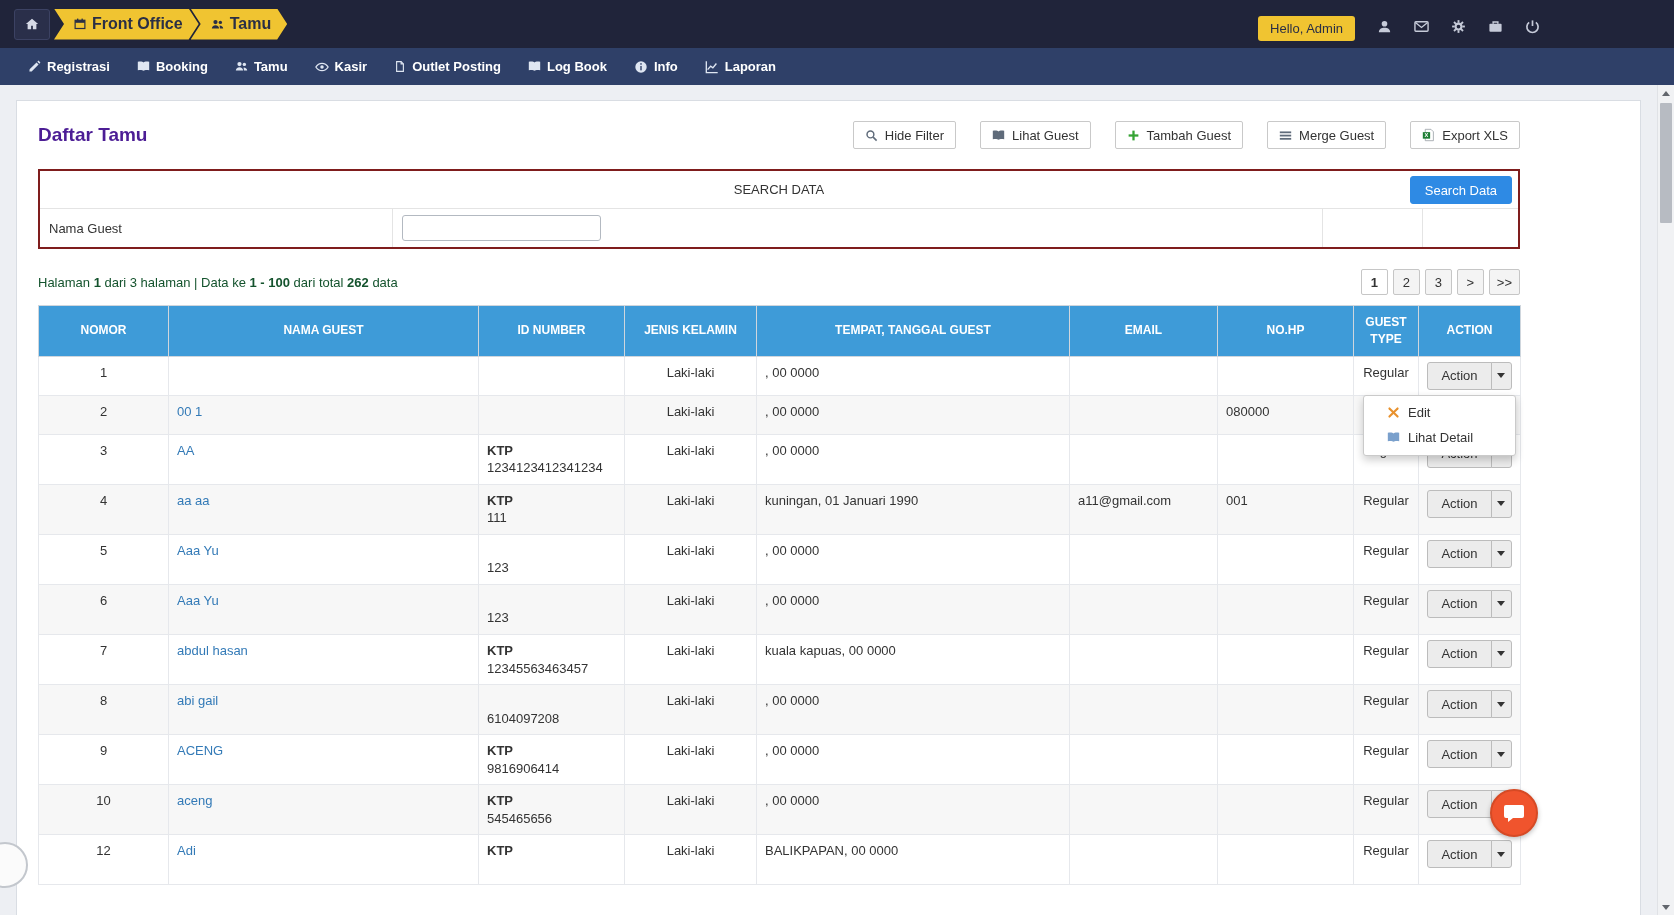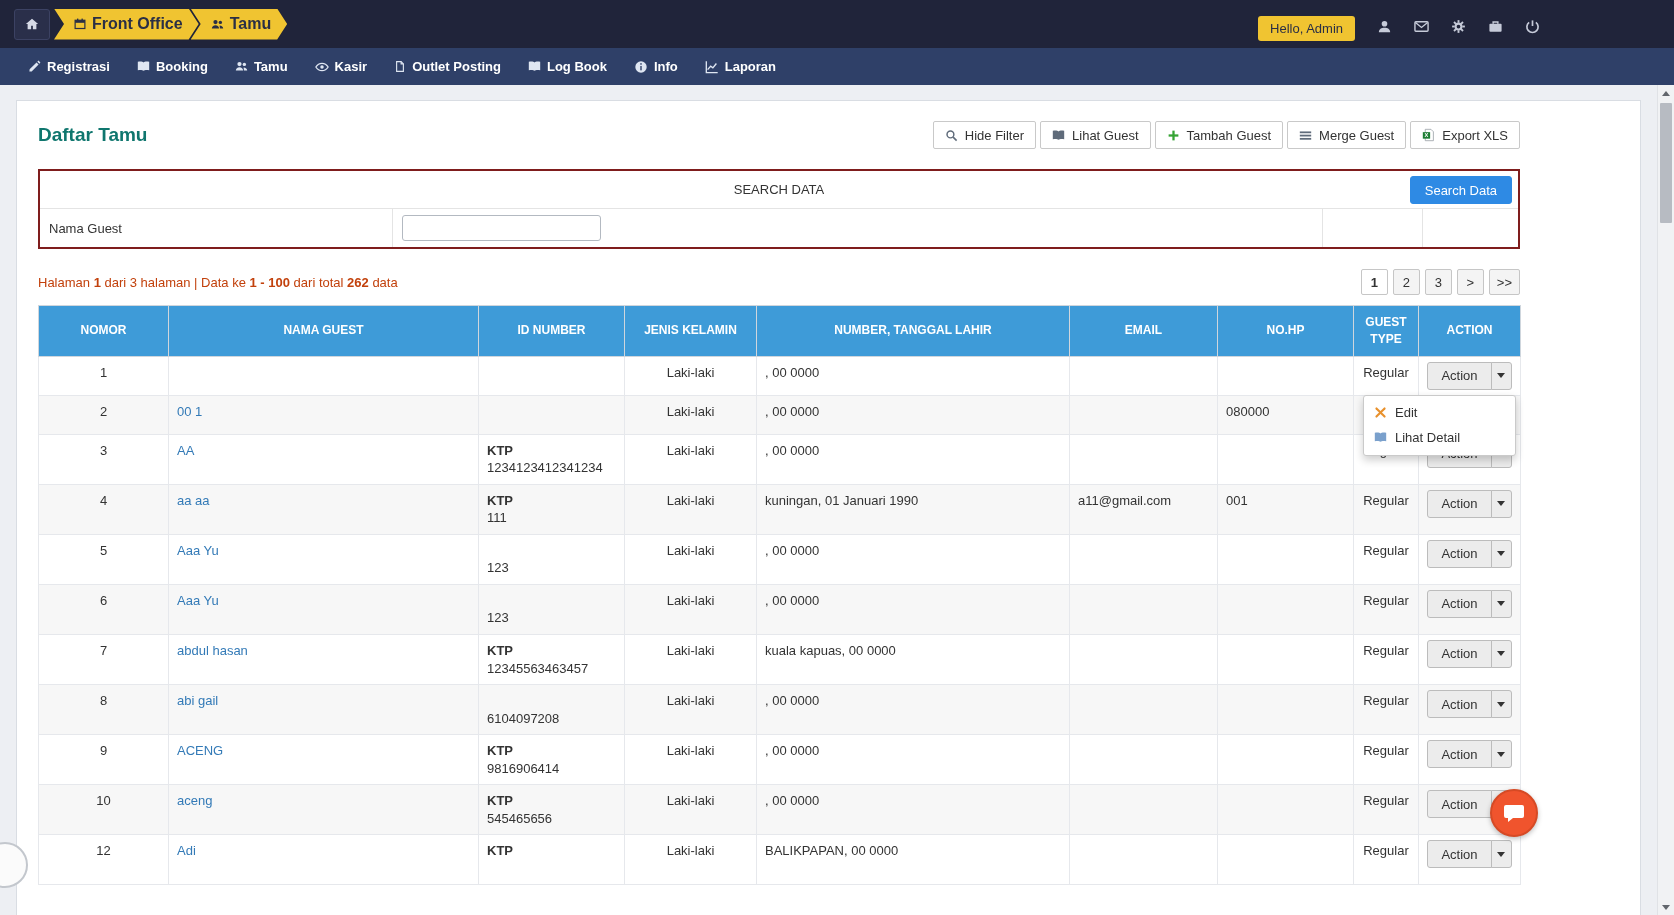--- a/index.html
+++ b/index.html
@@ -26,58 +26,58 @@
   
   .mainnav{height:37px;background:var(--navbar-bg,#2f4068);display:flex;align-items:center;gap:27px;padding-left:28px;position:relative;z-index:4;}
   .nav-item{color:#fff;font-size:13px;font-weight:bold;display:flex;align-items:center;gap:6px;}
   .nav-item .ic{color:#dfe6f2;}
 
   
   .content{position:absolute;top:85px;left:0;right:17px;bottom:0;background:#edeff3;overflow:hidden;}
   .card{position:absolute;left:16px;right:16px;top:15px;bottom:-40px;background:#fff;border:1px solid #d9dde3;}
   .inner{margin-left:21px;width:1482px;}
   .card-head{display:flex;justify-content:space-between;align-items:center;padding:20px 0 14px;}
-  .page-title{font-size:19px;font-weight:bold;color:#0f766e;}
-  .toolbar{display:flex;gap:4px;}
+  .page-title{font-size:19px;font-weight:bold;color:#4c1d95;}
+  .toolbar{display:flex;gap:24px;}
   .tool-btn{display:inline-flex;align-items:center;gap:7px;height:28px;padding:0 11px;background:#fff;border:1px solid #c9c9c9;border-radius:2px;font-size:13px;color:#333;}
   .tool-btn .ic{color:#5f6b7a;}
 
   
   .filter-panel{border:2px solid #7f1d1d;position:relative;margin-top:6px;}
   .filter-head{height:38px;border-bottom:1px solid #e4e4e4;display:flex;align-items:center;justify-content:center;font-size:13px;color:#333;}
   .search-btn{position:absolute;top:5px;right:6px;height:28px;padding:0 14px;background:var(--primary,#2e8ae4);border:1px solid var(--primary,#2e8ae4);color:#fff;font-size:13px;border-radius:3px;}
   .filter-row{display:flex;height:38px;font-size:13px;color:#333;}
   .fl-label{width:353px;border-right:1px solid #e4e4e4;display:flex;align-items:center;padding-left:9px;}
   .fl-input{width:930px;border-right:1px solid #e4e4e4;display:flex;align-items:center;padding-left:9px;}
   .text-input{width:199px;height:26px;border:1px solid #b3b9c1;border-radius:3px;padding:0 7px;font-size:13px;}
   .fl-c3{width:100px;border-right:1px solid #e4e4e4;}
   .fl-c4{flex:1;}
 
   
   .list-meta{display:flex;justify-content:space-between;align-items:center;margin:20px 0 10px;}
-  .summary{font-size:13px;color:#c2410c;}
+  .summary{font-size:13px;color:#14532d;}
   .pager{display:flex;gap:5px;}
   .page-btn{min-width:27px;height:26px;padding:0 7px;border:1px solid #c6c6c6;background:#f4f4f4;color:#333;font-size:13px;display:inline-flex;align-items:center;justify-content:center;border-radius:2px;}
   .page-btn.active{background:#fff;font-weight:bold;}
 
   
   .guest-table{width:1482px;border-collapse:collapse;table-layout:fixed;}
   .guest-table th{background:var(--th-bg,#3e9bd8);color:#fff;font-size:12px;font-weight:bold;text-align:center;vertical-align:middle;padding:8px 6px;border:1px solid #cfd6dd;line-height:1.4;}
   .guest-table td{border:1px solid #e6e8ec;padding:7px 8px;font-size:13px;color:#333;vertical-align:top;line-height:1.35;}
   .guest-table tbody tr:nth-child(even){background:#f7f7f7;}
   .c-center{text-align:center;}
   .guest-link{color:var(--link,#337ab7);}
   .id-type{font-weight:bold;}
   .c-action{text-align:center;vertical-align:middle;position:relative;padding:5px 8px !important;}
   .btn-group{display:inline-flex;}
   .btn-action{height:28px;padding:0 13px;font-size:13px;color:#333;background:#ececec;border:1px solid #bcbcbc;border-radius:3px 0 0 3px;}
   .btn-caret{height:28px;width:21px;background:#ececec;border:1px solid #bcbcbc;margin-left:-1px;border-radius:0 3px 3px 0;display:inline-flex;align-items:center;justify-content:center;}
   .caret{width:0;height:0;border-left:4px solid transparent;border-right:4px solid transparent;border-top:5px solid #333;display:block;}
   .dropdown-menu{position:absolute;top:38px;right:4px;width:153px;background:#fff;border:1px solid #cacaca;border-radius:3px;box-shadow:0 4px 9px rgba(0,0,0,.2);padding:4px 0;z-index:60;text-align:left;}
-  .dd-item{display:flex;align-items:center;gap:8px;padding:4px 10px;font-size:13px;color:#333;}
+  .dd-item{display:flex;align-items:center;gap:8px;padding:4px 23px;font-size:13px;color:#333;}
   .dd-item .ic{color:#7aa0cc;}
 
   
   .scrollbar{position:absolute;top:85px;right:0;bottom:0;width:17px;background:#f1f2f4;border-left:1px solid #e0e2e6;z-index:10;}
   .sb-up,.sb-down{height:16px;display:flex;align-items:center;justify-content:center;}
   .sb-down{position:absolute;bottom:0;left:0;right:0;}
   .sb-up:after{content:"";border-left:4px solid transparent;border-right:4px solid transparent;border-bottom:5px solid #62666d;}
   .sb-down:after{content:"";border-left:4px solid transparent;border-right:4px solid transparent;border-top:5px solid #62666d;}
   .sb-thumb{position:absolute;left:2px;right:2px;top:18px;height:120px;background:#b7bbc2;border-radius:1px;}
 
@@ -338,21 +338,21 @@
             <col style="width:136px">
               <col style="width:65px">
               <col style="width:102px">
           </colgroup>
           <thead>
               <tr>
                 <th>NOMOR</th>
                 <th>NAMA GUEST</th>
                 <th>ID NUMBER</th>
                 <th>JENIS KELAMIN</th>
-                <th>NUMBER, TANGGAL LAHIR</th>
+                <th>TEMPAT, TANGGAL GUEST</th>
                 <th>EMAIL</th>
                 <th>NO.HP</th>
                 <th>GUEST TYPE</th>
                 <th>ACTION</th>
               </tr>
             </thead>
           <tbody>
               <tr>
                 <td class="c-center">1</td>
                 <td></td>

